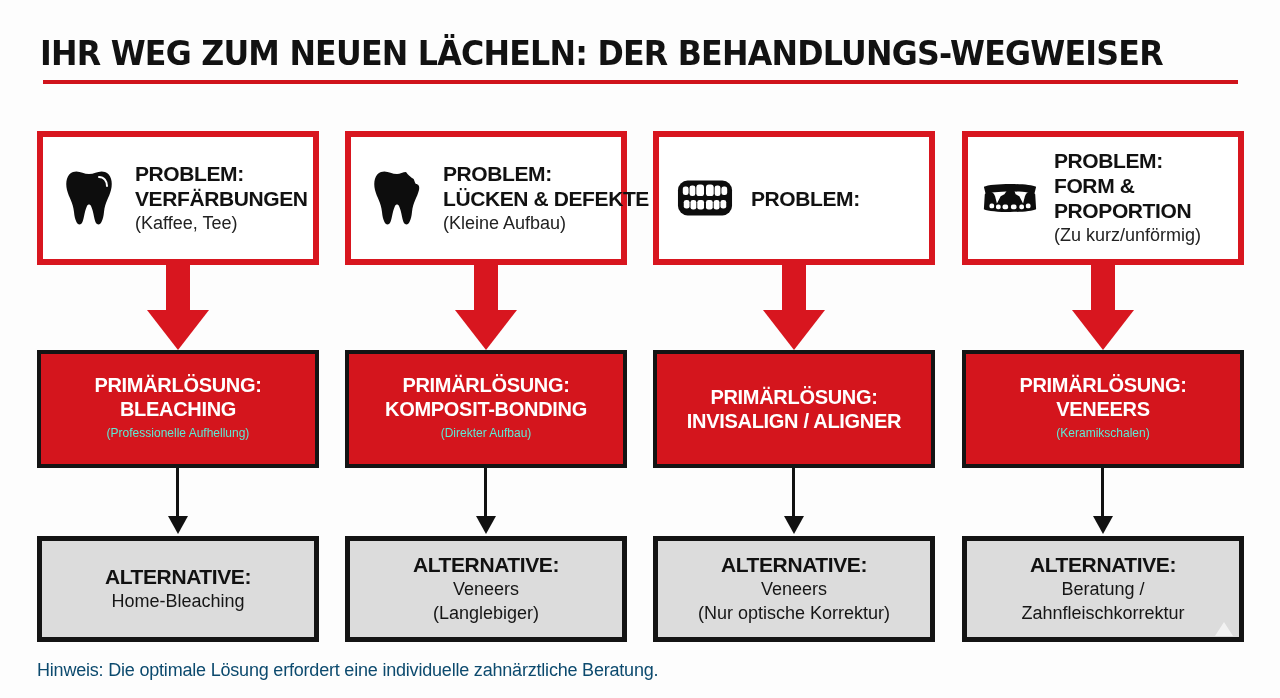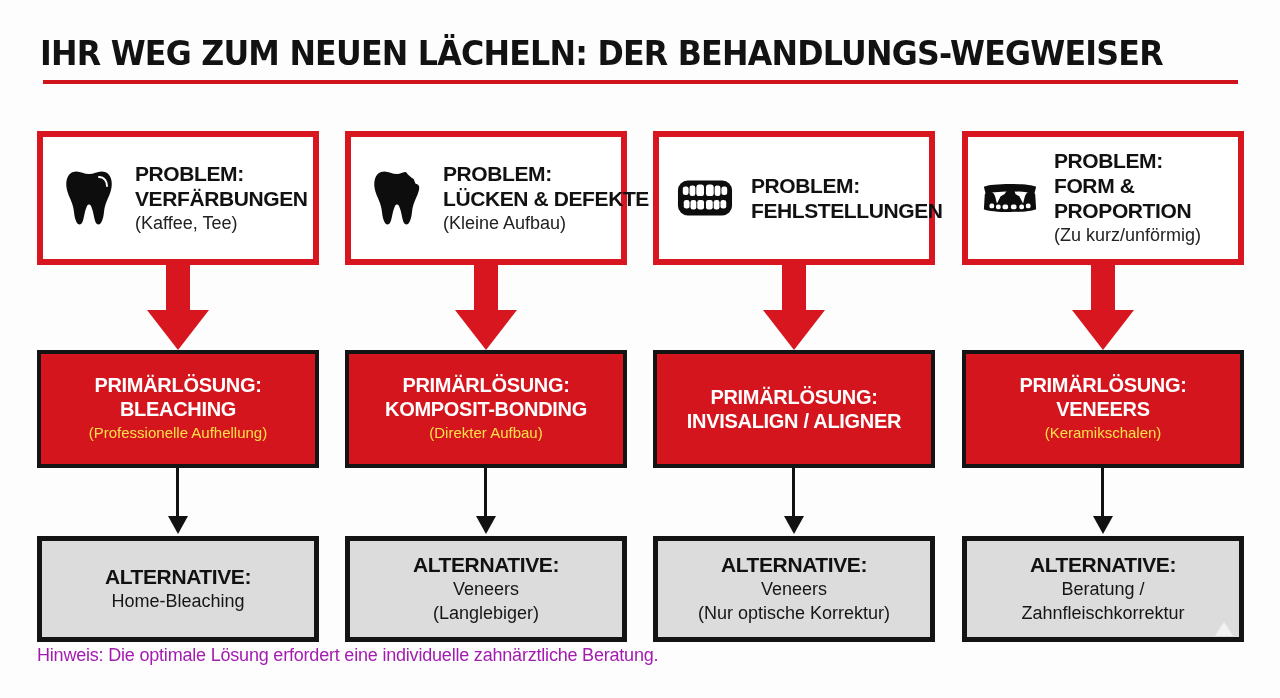--- a/index.html
+++ b/index.html
@@ -35,40 +35,40 @@
     border-top: 40px solid #d8161f;
   }
 
   .primary-box {
     position: absolute; left: 0; top: 350px; width: 282px; height: 118px;
     border: 4px solid #141414; background: #d4151d;
     display: flex; flex-direction: column; align-items: center; justify-content: center;
     color: #fff; text-align: center; line-height: 24px;
   }
   .primary-label, .primary-name { font-weight: bold; font-size: 20px; letter-spacing: -0.3px; white-space: nowrap; }
-  .primary-sub { font-size: 15px; white-space: nowrap; color: #fde047; }
+  .primary-sub { font-size: 12px; white-space: nowrap; color: #5eead4; }
 
   .black-stem { position: absolute; left: 139px; top: 468px; width: 3px; height: 52px; background: #111; }
   .black-head {
     position: absolute; left: 131px; top: 516px; width: 0; height: 0;
     border-left: 10px solid transparent; border-right: 10px solid transparent;
     border-top: 18px solid #111;
   }
 
   .alt-box {
     position: absolute; left: 0; top: 536px; width: 282px; height: 106px;
     border: 5px solid #141414; background: #dcdcdc;
     display: flex; flex-direction: column; align-items: center; justify-content: center;
     text-align: center; line-height: 24px;
   }
   .alt-label { font-weight: bold; font-size: 21px; color: #111; letter-spacing: -0.4px; }
   .alt-line { font-size: 18px; color: #161616; white-space: nowrap; }
 
   .note {
-    position: absolute; left: 37px; top: 645px; font-size: 18px; color: #a21caf;
+    position: absolute; left: 37px; top: 660px; font-size: 18px; color: #0c4a6e;
     letter-spacing: -0.2px; white-space: nowrap;
   }
   .corner-mark {
     position: absolute; left: 1215px; top: 622px; width: 0; height: 0;
     border-left: 9px solid transparent; border-right: 9px solid transparent;
     border-bottom: 14px solid #f2f2f2;
   }
 </style>
 </head>
 <body>
@@ -150,21 +150,20 @@
           <rect x="14" y="22" width="6" height="10" rx="2.5"></rect>
           <rect x="21" y="22" width="7" height="10" rx="2.5"></rect>
           <rect x="30" y="22" width="7" height="10" rx="2.5"></rect>
           <rect x="38" y="22" width="6" height="10" rx="2.5"></rect>
           <rect x="45" y="22" width="6" height="9" rx="2.5"></rect>
         </g>
       </svg>
     </div>
     <div class="problem-text">
       <div class="problem-head">PROBLEM:</div>
-      <div class="problem-head">FEHLSTELLUNGEN</div>
     </div>
   </div>
   <div class="red-stem"></div>
   <div class="red-head"></div>
   <div class="primary-box">
     <div class="primary-label">PRIMÄRLÖSUNG:</div>
     <div class="primary-name">INVISALIGN / ALIGNER</div>
   </div>
   <div class="black-stem"></div>
   <div class="black-head"></div>

